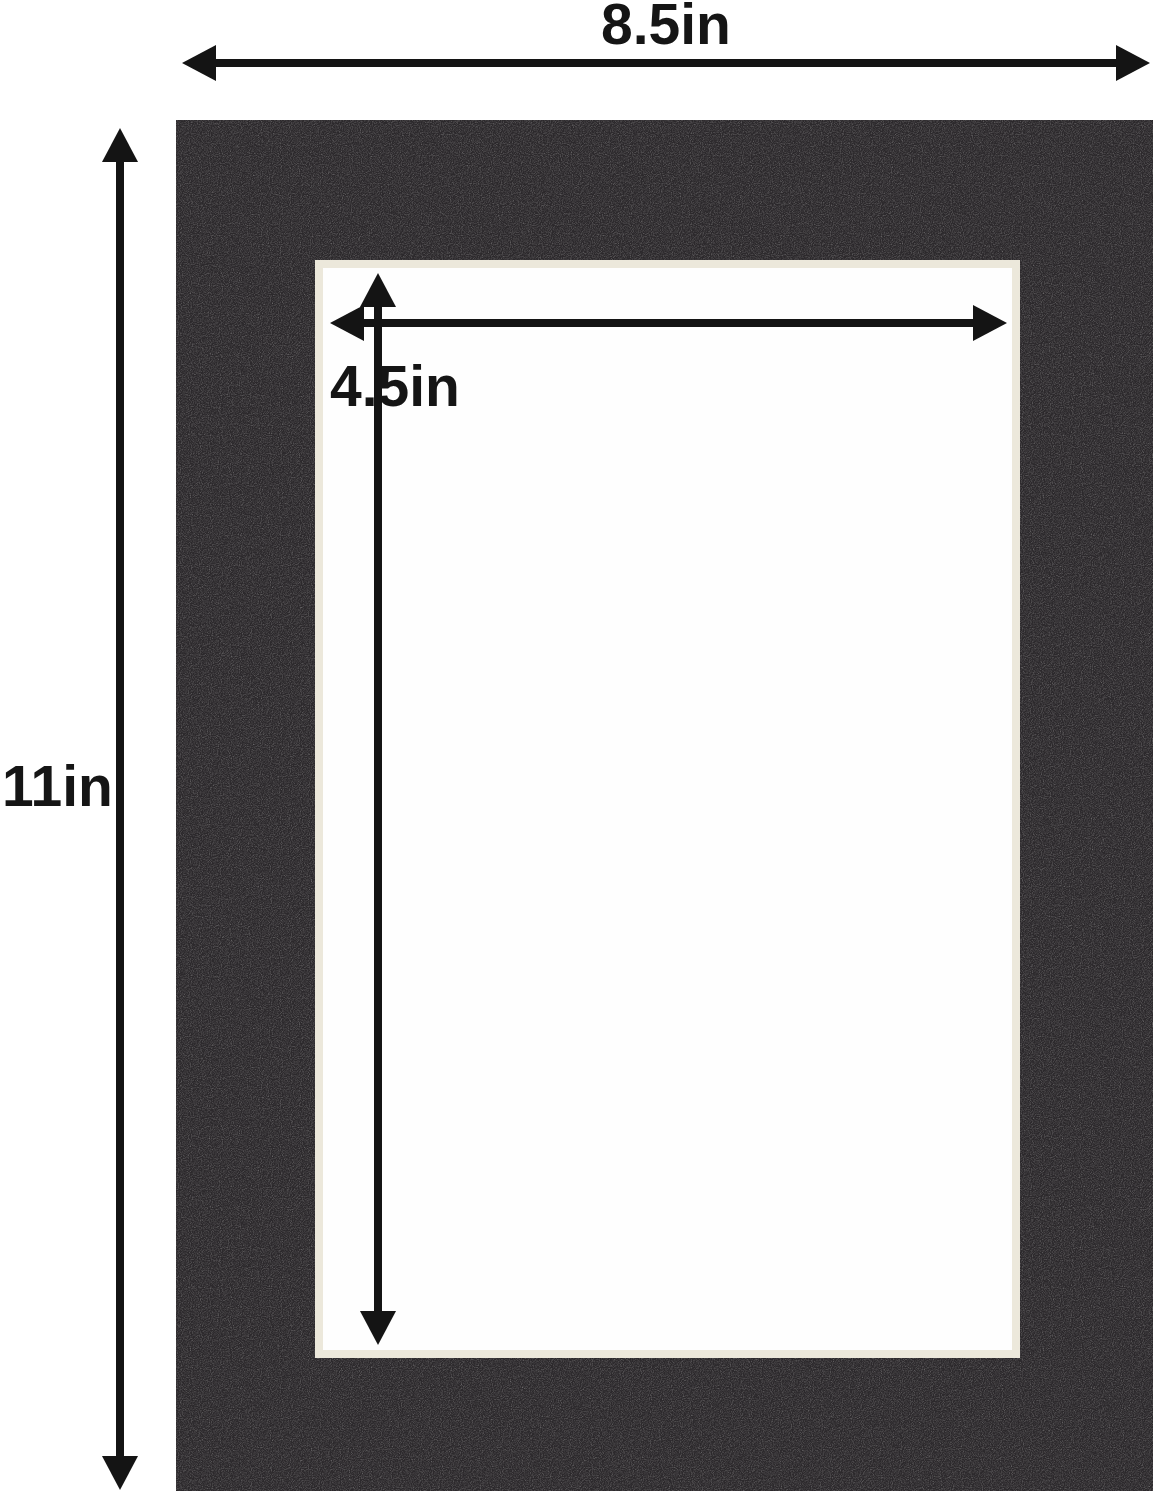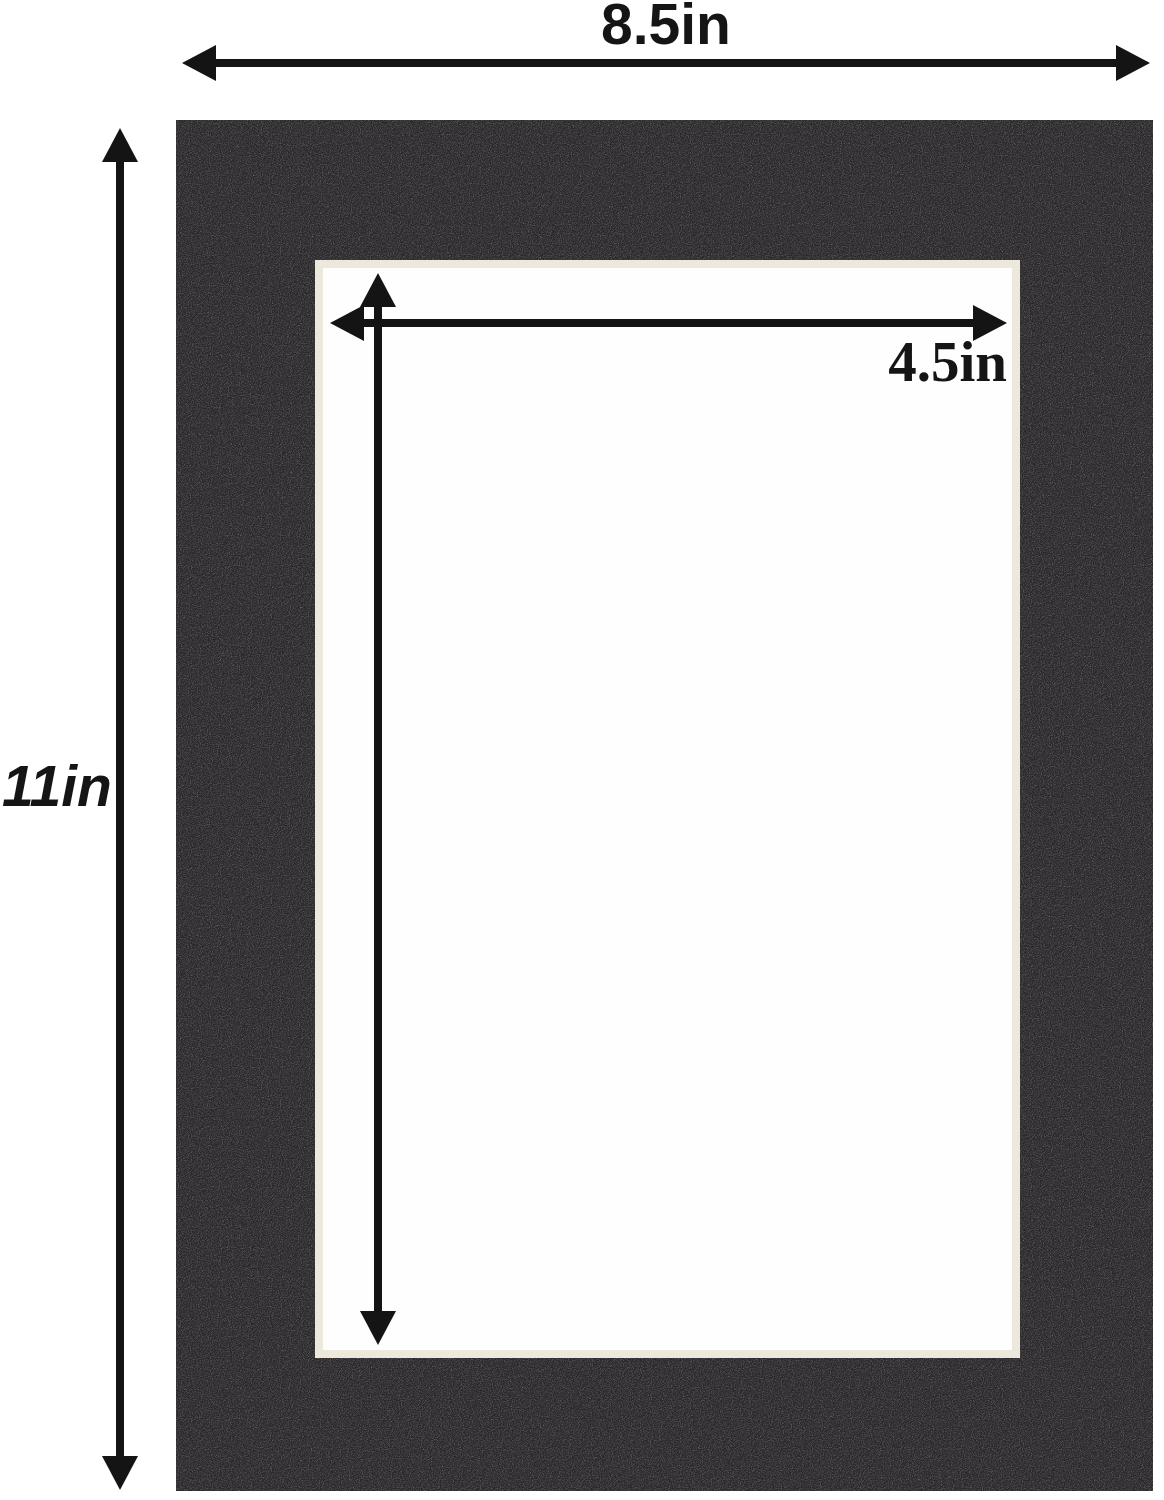--- a/index.html
+++ b/index.html
@@ -66,22 +66,22 @@
   .dim-label {
     position: absolute;
     font-weight: 700;
     font-size: 57px;
     line-height: 60px;
     color: var(--text, #151515);
     letter-spacing: 0px;
     white-space: nowrap;
   }
   .label-outer-width  { left: 182px; top: -6px;  width: 968px; text-align: center; }
-  .label-outer-height { left: 2px;   top: 756px; font-style: italic; }
-  .label-inner-width  { left: 330px; top: 332px; width: 677px; text-align: right; font-family: Liberation Serif, serif; }
+  .label-outer-height { left: 2px;   top: 756px; }
+  .label-inner-width  { left: 330px; top: 356px; width: 677px; text-align: left; }
   .label-inner-height { left: 406px; top: 754px; }
 </style>
 </head>
 <body>
 
 <div class="canvas">
 
   <div class="mat">
     <svg class="mat-noise" width="977" height="1371" xmlns="http://www.w3.org/2000/svg">
       <filter id="matNoise">

